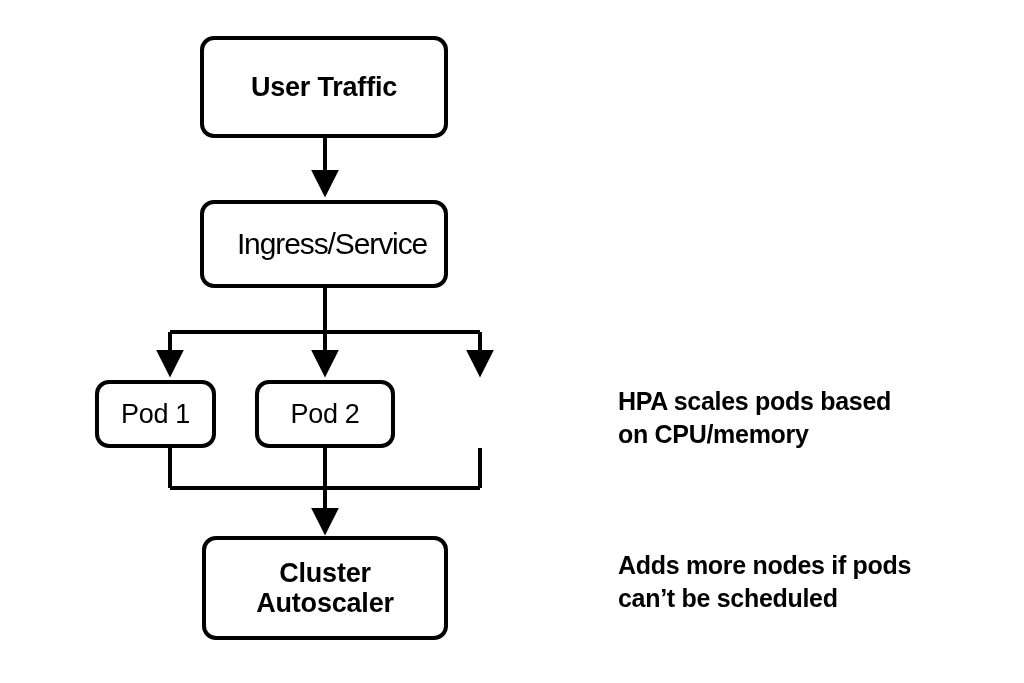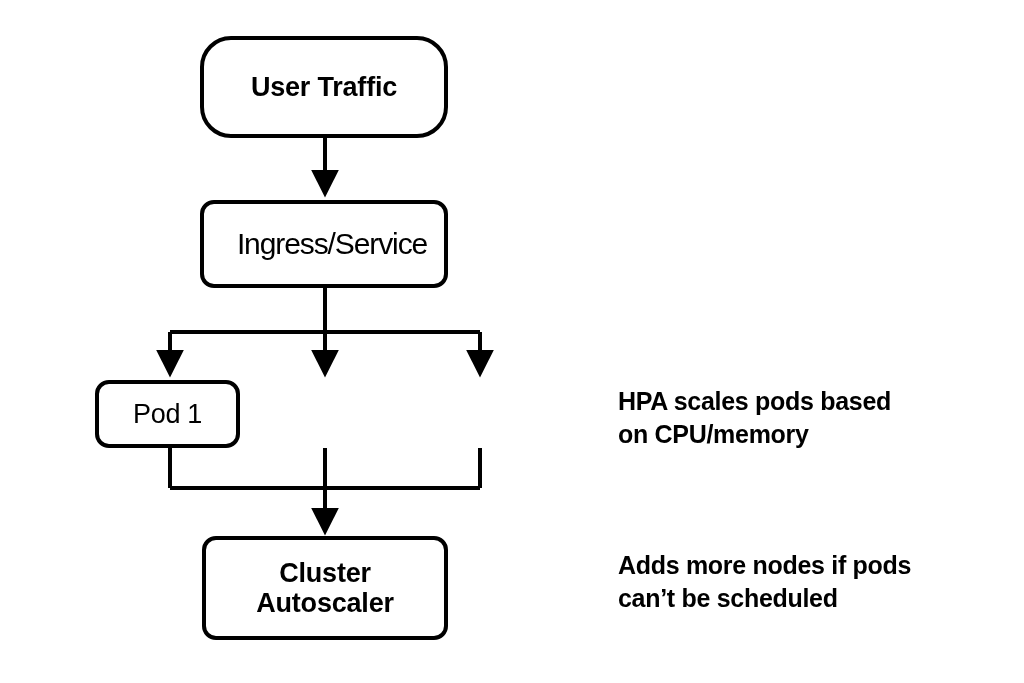--- a/index.html
+++ b/index.html
@@ -38,31 +38,31 @@
     line-height: 1.12;
     z-index: 3;
   }
   .node-label {
     display: block;
     white-space: pre-line;
     padding: 0 4px;
   }
   #node-user-traffic {
     left: 200px; top: 36px; width: 248px; height: 102px;
-    font-size: 27px; font-weight: 700; letter-spacing: -0.2px; border-radius: 31px;
+    font-size: 27px; font-weight: 700; letter-spacing: -0.2px;
   }
   #node-ingress-service {
     left: 200px; top: 200px; width: 248px; height: 88px;
     font-size: 30px; font-weight: 400; letter-spacing: -1.1px; padding-left: 16px;
   }
   .node-pod {
     top: 380px; height: 68px;
     font-size: 27px; font-weight: 400; letter-spacing: -0.3px;
   }
-  #node-pod-1 { left: 95px;  width: 145px; }
+  #node-pod-1 { left: 95px;  width: 121px; }
   #node-pod-2 { left: 255px; width: 140px; }
   #node-pod-3 { left: 410px; width: 140px; }
   #node-cluster-autoscaler {
     left: 202px; top: 536px; width: 246px; height: 104px;
     font-size: 27px; font-weight: 700; letter-spacing: -0.2px;
   }
   
   .annotation {
     position: absolute;
     left: 618px;
@@ -110,20 +110,23 @@
   </div>
 
   <div class="node" id="node-ingress-service">
     <span class="node-label">Ingress/Service</span>
   </div>
 
   <div class="node node-pod" id="node-pod-1">
     <span class="node-label">Pod 1</span>
   </div>
 
+  <div class="node node-pod" id="node-pod-2">
+    <span class="node-label">Pod 2</span>
+  </div>
 
 
   <div class="node" id="node-cluster-autoscaler">
     <span class="node-label">Cluster
 Autoscaler</span>
   </div>
 
   <div class="annotation" id="annotation-cluster">Adds more nodes if pods
 can’t be scheduled</div>
 

